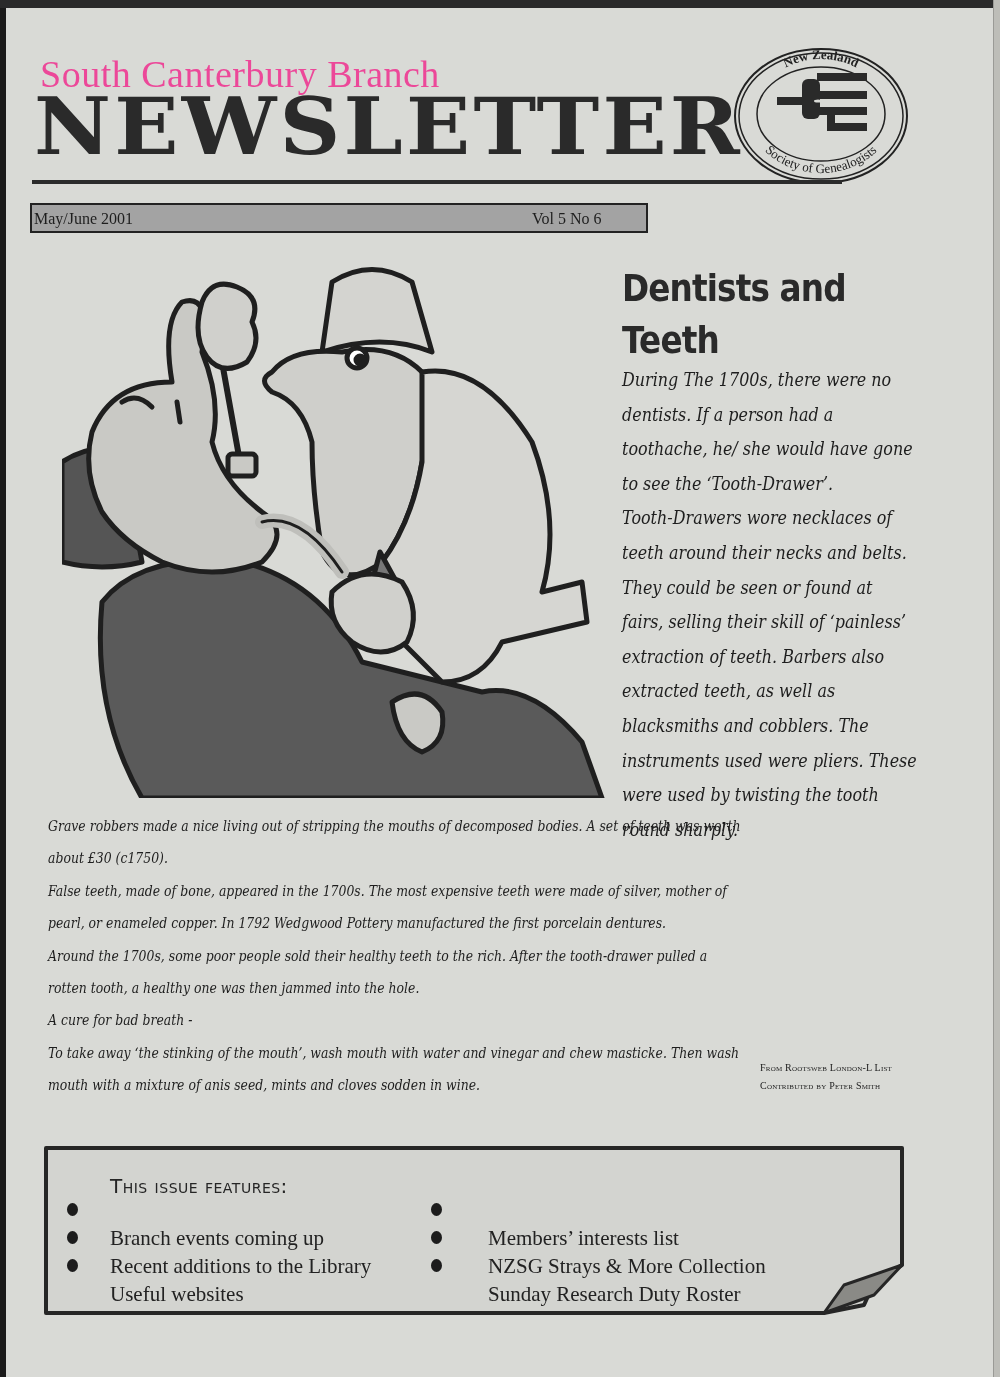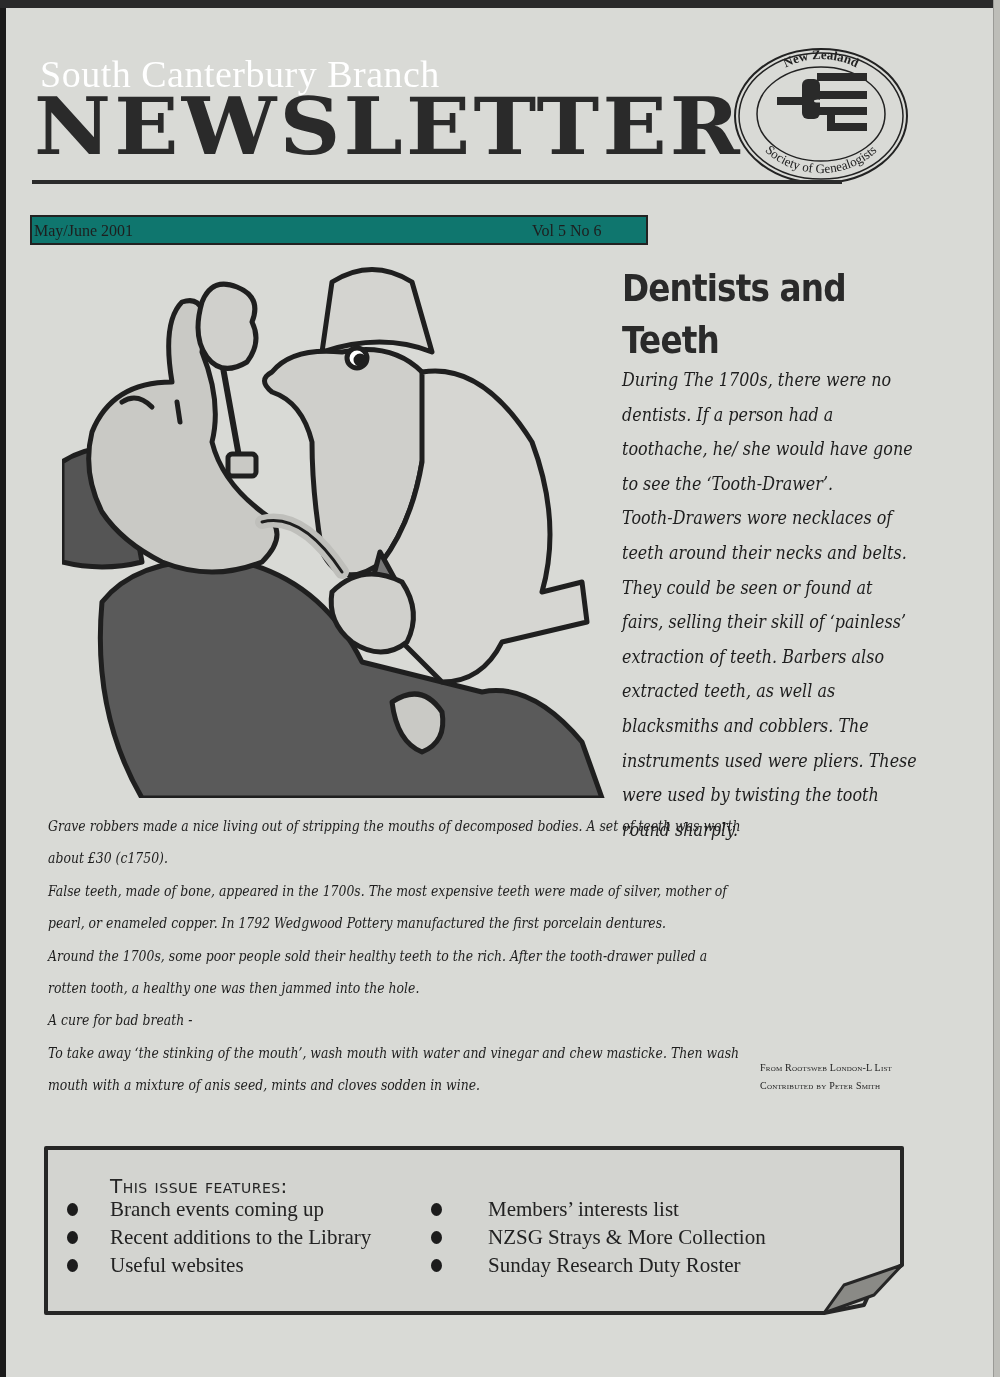--- a/index.html
+++ b/index.html
@@ -12,40 +12,39 @@
     .page {
       position: absolute; left: 6px; top: 8px; width: 988px; height: 1369px;
       background: #d9dad6;
     }
     .edge-top { position: absolute; left: 0; top: 0; width: 1000px; height: 8px; background: #2a2a2a; }
     .edge-right { position: absolute; left: 993px; top: 0; width: 7px; height: 1377px; background: #bdbdb8; border-left: 1px solid #9a9a96; }
 
     .branch-title {
       position: absolute; left: 40px; top: 52px;
       font-family: "Liberation Serif", serif; font-size: 38px; letter-spacing: 0.5px;
-      color: #ffffff; white-space: nowrap;
+      color: #ec4899; white-space: nowrap;
     }
     .newsletter-title {
       position: absolute; left: 34px; top: 88px;
       font-family: "DejaVu Serif", serif; font-weight: bold; font-size: 78px;
       color: #2a2a2a; letter-spacing: 3px; transform: scaleX(1.08); transform-origin: left;
       white-space: nowrap; line-height: 1;
     }
     .logo {
       position: absolute; left: 732px; top: 46px; width: 178px; height: 140px;
     }
     .rule {
       position: absolute; left: 32px; top: 180px; width: 810px; height: 4px; background: #2b2b2b;
     }
     .issue-bar {
       position: absolute; left: 30px; top: 203px; width: 618px; height: 30px;
-      border: 2px solid #222; background: #0f766e;
+      border: 2px solid #222; background: #a3a3a3;
       font-family: "Liberation Serif", serif; font-size: 16px;
       box-sizing: border-box;
-      margin-top: 12px;
     }
     .issue-date { position: absolute; left: 2px; top: 5px; }
     .issue-vol { position: absolute; left: 500px; top: 5px; }
 
     .illustration { position: absolute; left: 62px; top: 262px; width: 556px; height: 536px; }
 
     .article-title {
       position: absolute; left: 622px; top: 262px; width: 300px;
       font-family: "DejaVu Sans", sans-serif; font-weight: bold; font-size: 38px;
       line-height: 52px; color: #2a2a2a; letter-spacing: -1px;
@@ -75,21 +74,21 @@
     .features-box {
       position: absolute; left: 44px; top: 1145px; width: 860px; height: 172px;
     }
     .features-box svg { position: absolute; left: 0; top: 0; }
     .features-heading {
       position: absolute; left: 110px; top: 1174px;
       font-family: "DejaVu Sans", sans-serif; font-weight: normal; font-size: 20px;
       font-variant: small-caps; color: #252525; letter-spacing: 0.5px;
     }
     .feat-item {
-      position: absolute; font-family: "Liberation Serif", serif; font-size: 21px; color: #222; white-space: nowrap;
+      position: absolute; font-family: "Liberation Serif", serif; font-size: 21px; color: #222; white-space: nowrap; margin-top: 29px;
     }
     .bullet {
       position: absolute; width: 11px; height: 13px; border-radius: 50%; background: #1c1c1c;
     }
   </style>
 </head>
 <body>
 
 <div class="edge-top"></div>
 <div class="page"></div>

